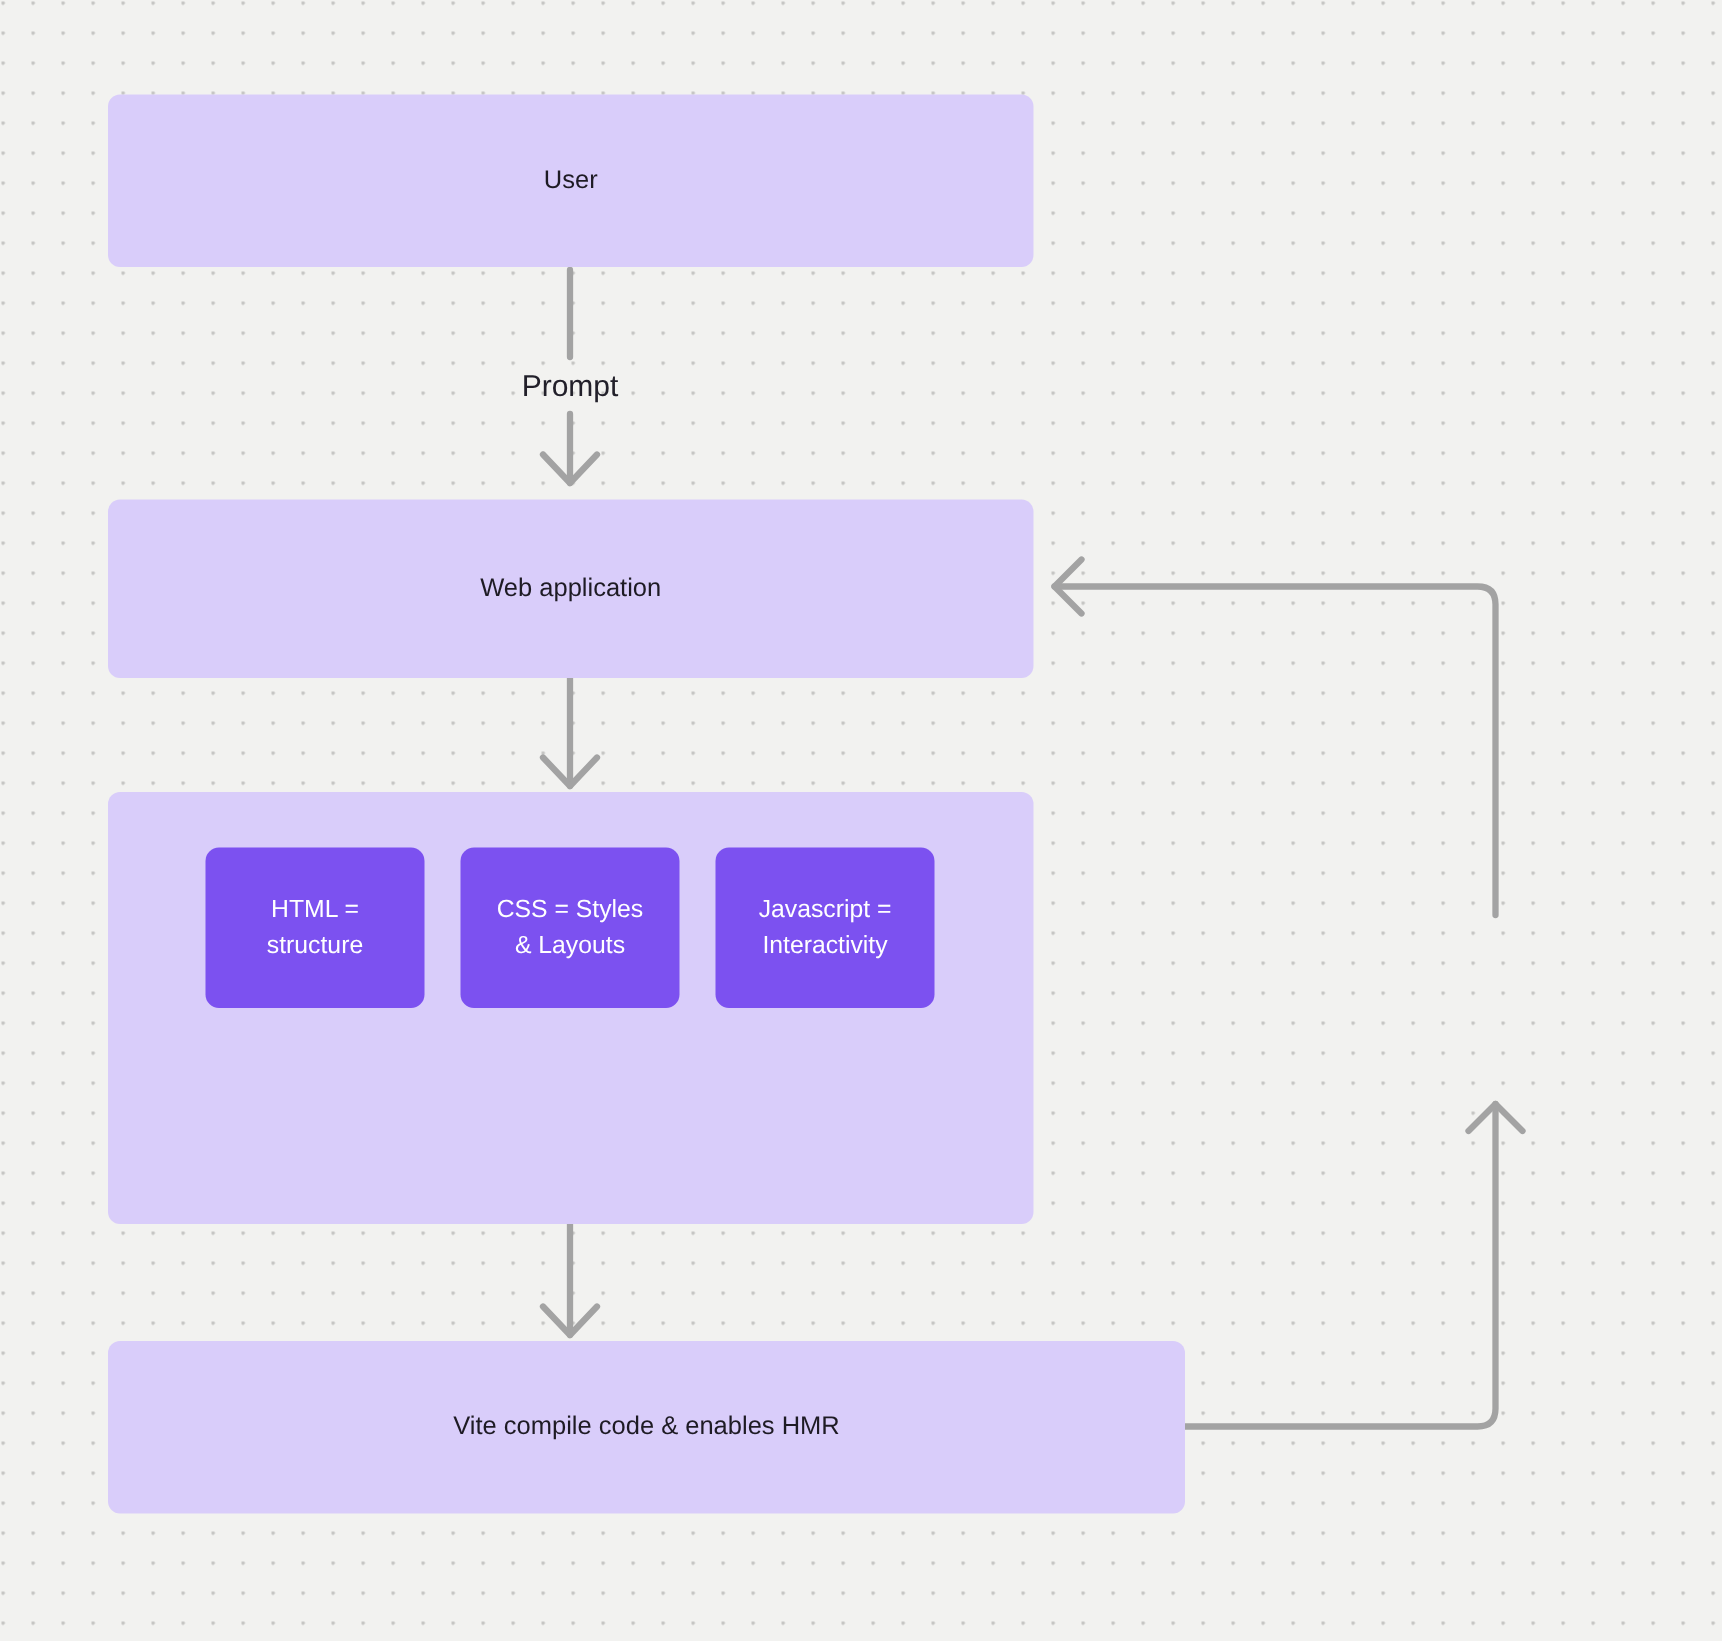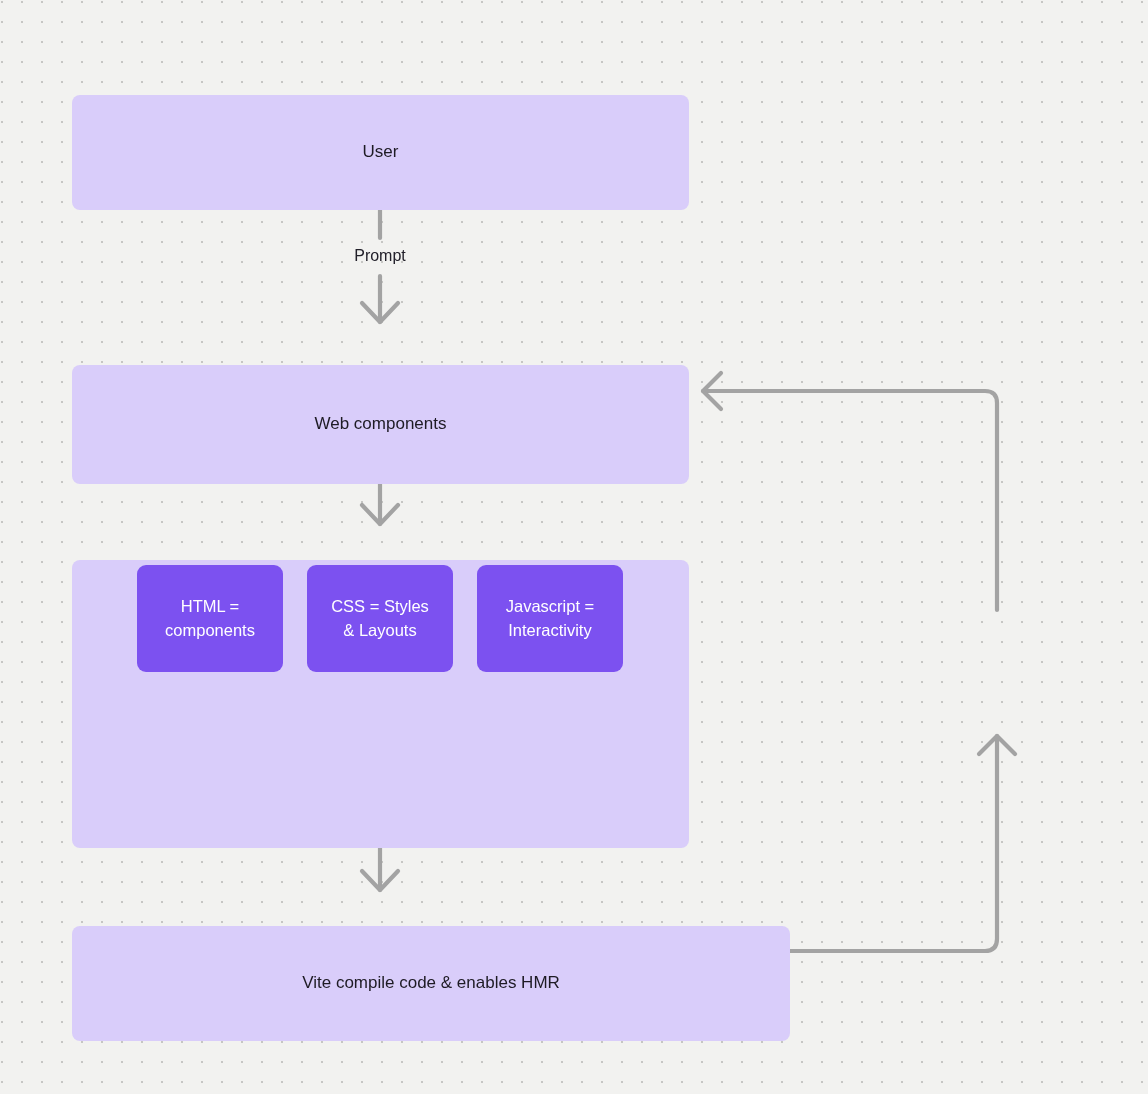--- a/index.html
+++ b/index.html
@@ -28,40 +28,39 @@
     display: flex;
     align-items: center;
     justify-content: center;
     text-align: center;
   }
   .node-light {
     background: #d9cdfa;
     color: #1e1b24;
     font-size: 17px;
     line-height: 1.35;
-    margin-top: 32px;
   }
   .node-accent {
     background: #7c51f0;
     color: #ffffff;
     font-size: 16.5px;
     line-height: 1.45;
     border-radius: 9px;
   }
   .group-label {
     position: absolute;
     color: #1e1b24;
     font-size: 17px;
     text-align: center;
     white-space: nowrap;
   }
   .edge-label {
     position: absolute;
     color: #22202a;
-    font-size: 16px;
+    font-size: 20px;
     white-space: nowrap;
     text-align: center;
   }
   svg.edges {
     position: absolute;
     left: 0;
     top: 0;
     width: 1148px;
     height: 1094px;
     pointer-events: none;
@@ -118,29 +117,29 @@
 
   <div class="node node-light" style="left:72px; top:63px; width:617px; height:115px;">
     <span>User</span>
   </div>
 
   <div class="edge-label" style="left:330px; top:247px; width:100px;">
     <span>Prompt</span>
   </div>
 
   <div class="node node-light" style="left:72px; top:333px; width:617px; height:119px;">
-    <span>Web components</span>
+    <span>Web application</span>
   </div>
 
   <div class="node node-light" style="left:72px; top:528px; width:617px; height:288px; display:block;">
   </div>
 
   <div class="node node-accent" style="left:137px; top:565px; width:146px; height:107px; flex-direction:column;">
     <span>HTML =</span>
-    <span>components</span>
+    <span>structure</span>
   </div>
 
   <div class="node node-accent" style="left:307px; top:565px; width:146px; height:107px; flex-direction:column;">
     <span>CSS = Styles</span>
     <span>&amp; Layouts</span>
   </div>
 
   <div class="node node-accent" style="left:477px; top:565px; width:146px; height:107px; flex-direction:column;">
     <span>Javascript =</span>
     <span>Interactivity</span>

